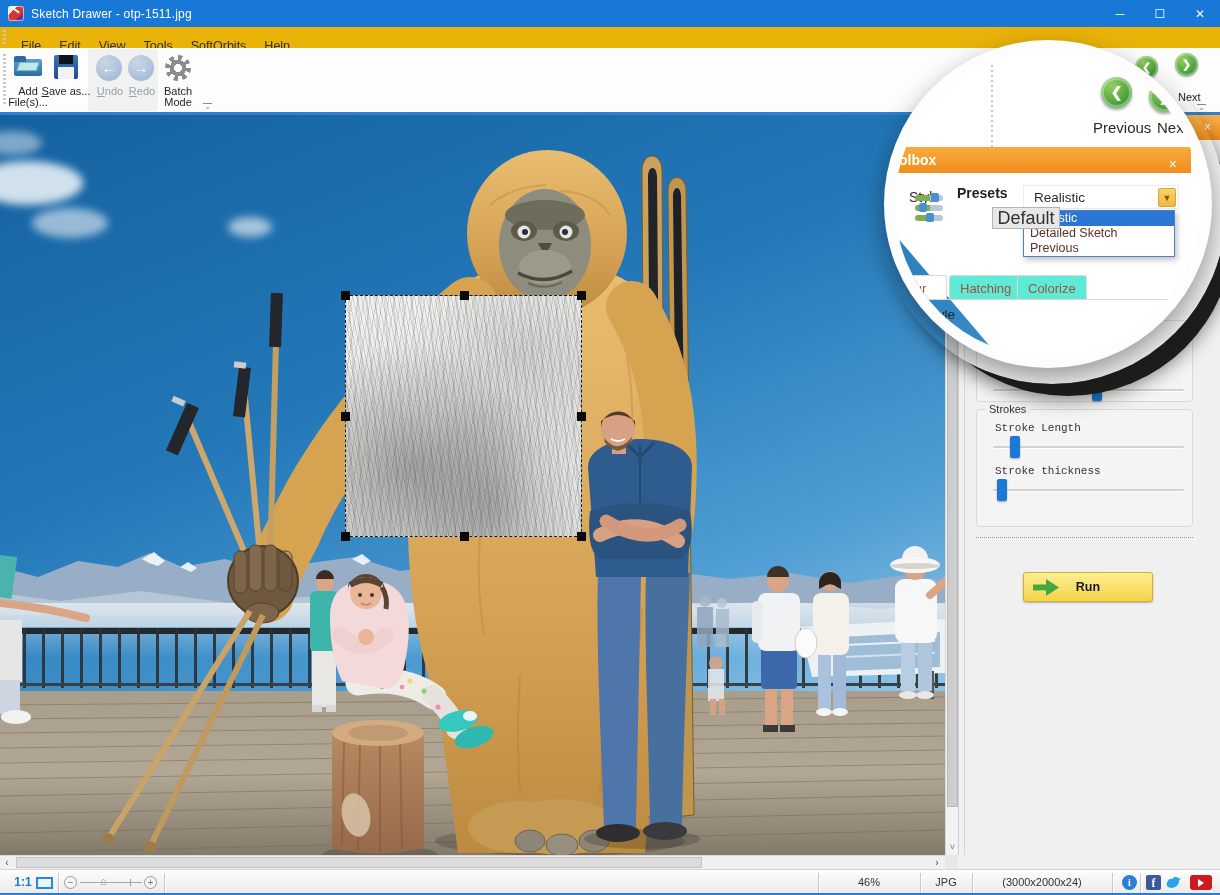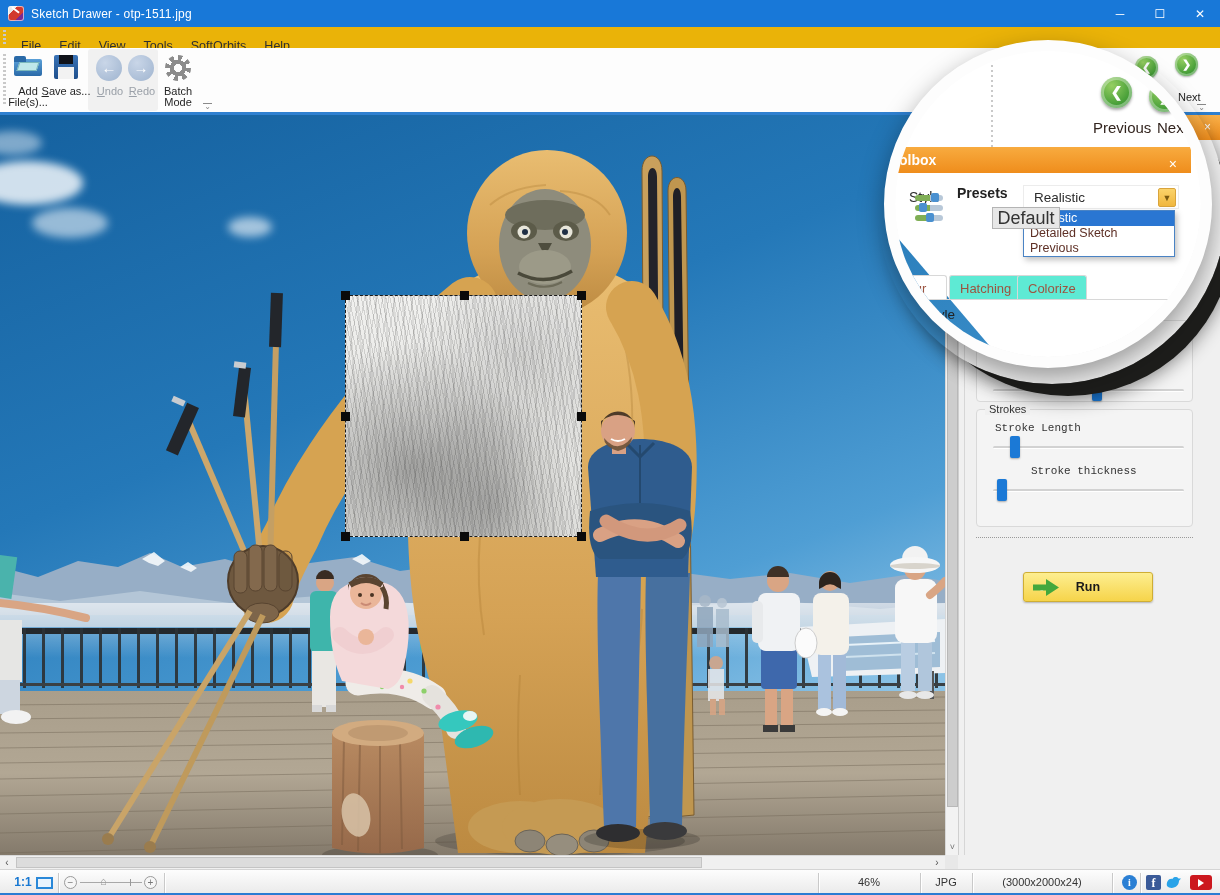--- a/index.html
+++ b/index.html
@@ -625,21 +625,21 @@
       </div>
     </div>
 
     <div class="groupbox" style="left:17px; top:294px; width:217px; height:118px;">
       <span class="group-label">Strokes</span>
       <span class="small-label" style="left:18px; top:12px;">Stroke Length</span>
       <div class="slider" style="left:16px; top:26px; width:191px;">
         <div class="track"></div>
         <div class="thumb" style="left: 9%;"></div>
       </div>
-      <span class="small-label" style="left:18px; top:55px;margin-left:36px;">Stroke thickness</span>
+      <span class="small-label" style="left:18px; top:55px;">Stroke thickness</span>
       <div class="slider" style="left:16px; top:69px; width:191px;">
         <div class="track"></div>
         <div class="thumb" style="left: 2%;"></div>
       </div>
     </div>
 
     <div class="dotted-sep" style="left:17px; top:422px; width:217px;"></div>
 
     <div class="run-btn">
       <div class="run-arrow"></div>

